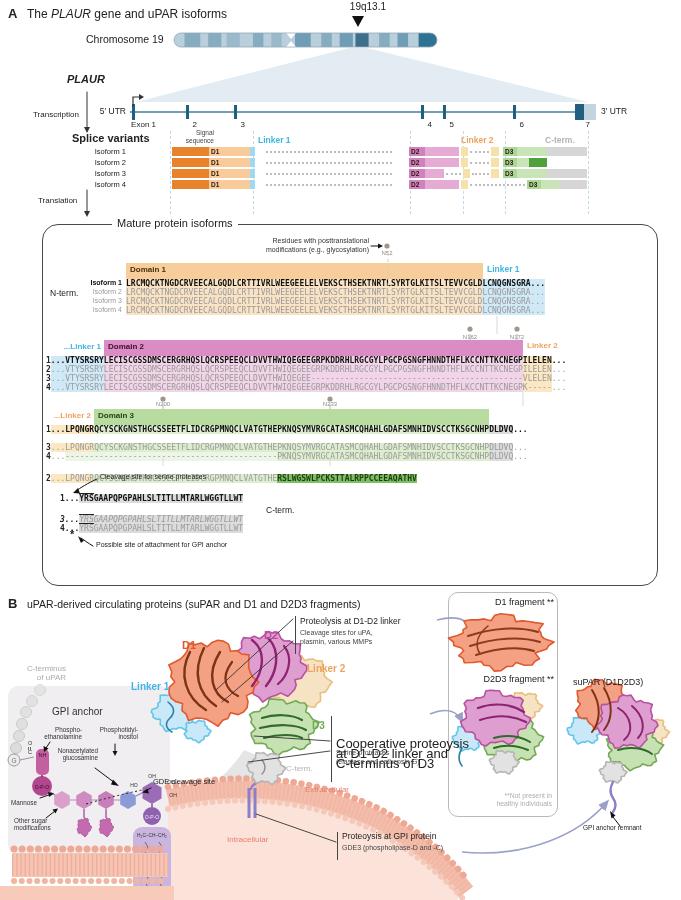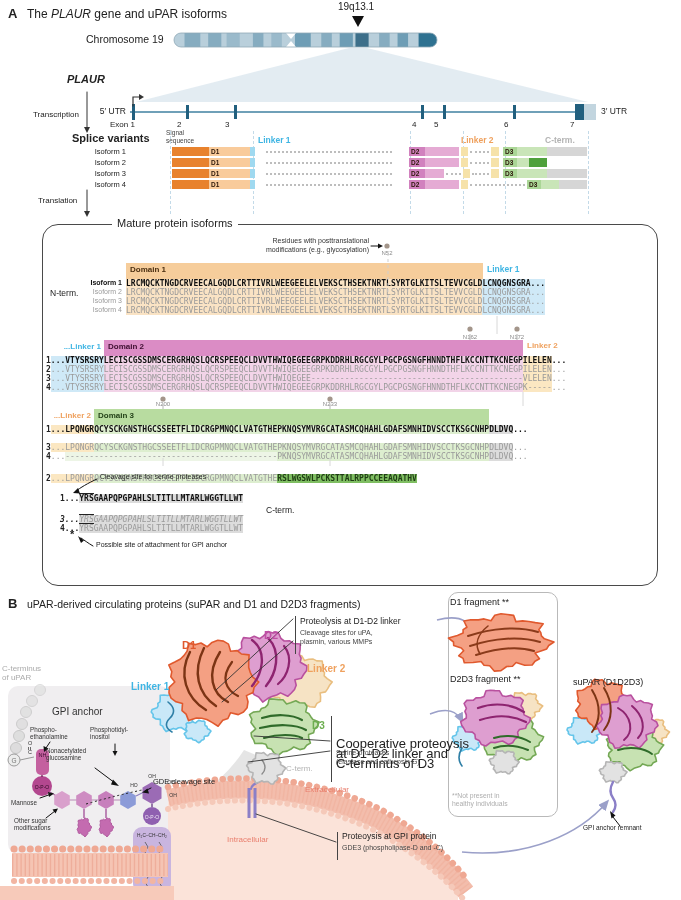--- a/index.html
+++ b/index.html
@@ -1,20 +1,20 @@
 <!DOCTYPE html>
 <html><head>
 <meta charset="utf-8">
 <style>
   html,body{margin:0;padding:0;background:#fff}
   #page{position:relative;width:681px;height:900px;background:#fff;overflow:hidden;
         font-family:"Liberation Sans",sans-serif;color:#222}
   .abs{position:absolute}
   .pre{white-space:pre-line}
-  .ctr{text-align:left}
+  .ctr{text-align:right}
   .rt{text-align:right}
   .b{font-weight:bold}
   .i{font-style:italic}
   svg{position:absolute;left:0}
   
   .seq{position:absolute;font-family:"DejaVu Sans Mono",monospace;font-size:8px;line-height:9px;
        white-space:pre;color:#9a9a9a}
   .seq.r1{color:#111;font-weight:bold}
   .seq .num{color:#222;font-weight:bold}
   .bgD1{background:#FAE3C4}.bgL1{background:#CFE9F7}.bgD2{background:#F2D4E8}

